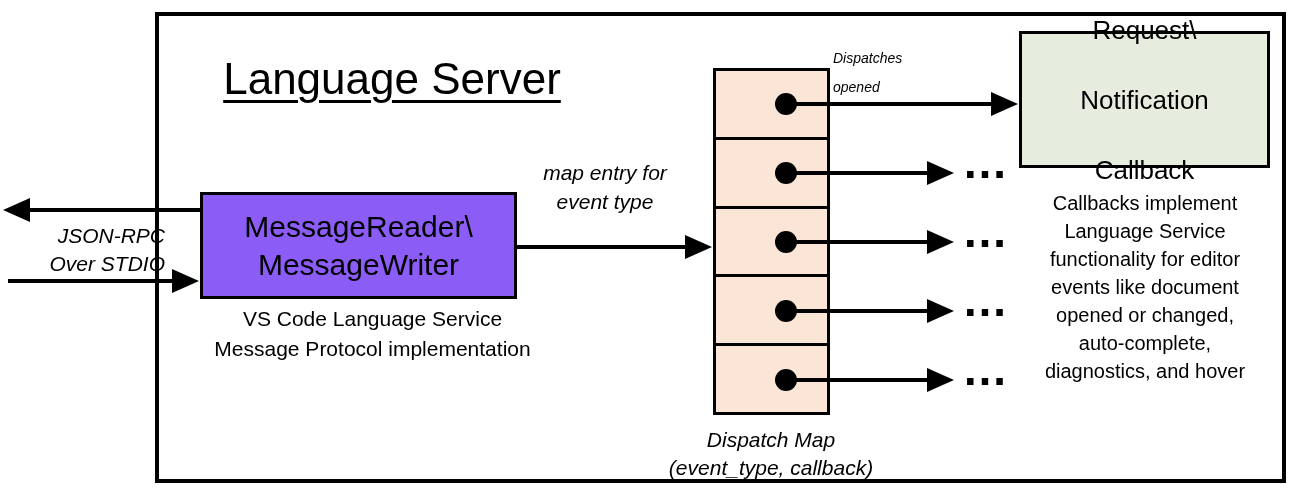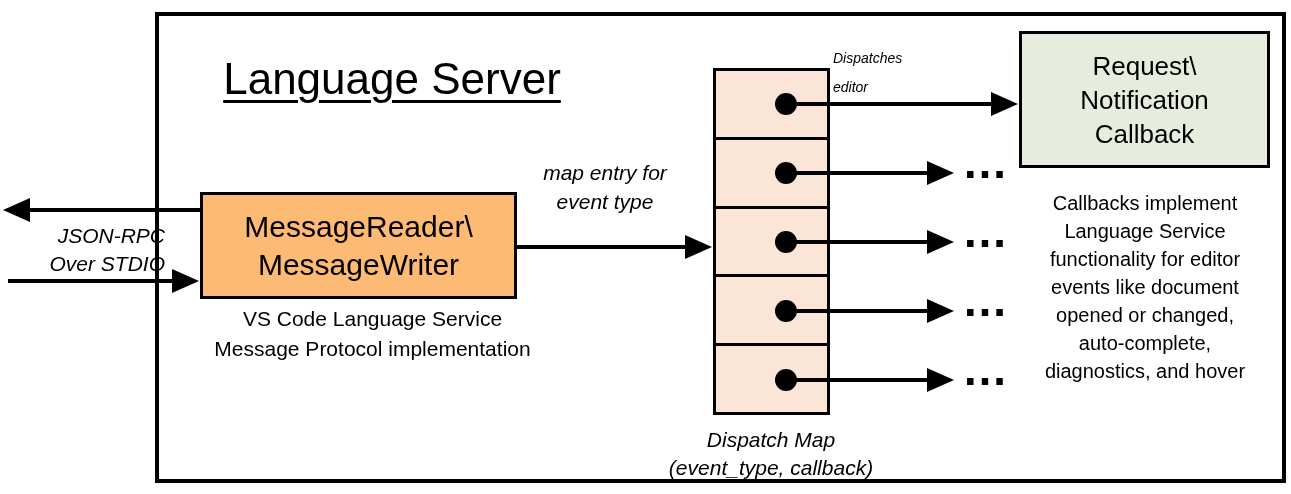--- a/index.html
+++ b/index.html
@@ -26,21 +26,21 @@
     text-align: center;
     text-decoration: underline;
     text-decoration-thickness: 3px;
     text-underline-offset: 6px;
     white-space: nowrap;
   }
 
   #reader-box {
     left: 200px; top: 192px;
     width: 311px; height: 101px;
-    background: #fdba74;
+    background: #8b5cf6;
     border: 3px solid #000000;
     display: flex; flex-direction: column;
     align-items: center; justify-content: center;
     font-size: 30px; line-height: 38px;
     text-align: center;
   }
 
   #reader-caption {
     left: 180px; top: 304px; width: 385px;
     font-size: 21px; line-height: 30px;
@@ -90,20 +90,21 @@
 
   #callback-box {
     left: 1019px; top: 31px;
     width: 245px; height: 131px;
     background: #e7edde;
     border: 3px solid #000000;
     display: flex; flex-direction: column;
     align-items: center; justify-content: center;
     font-size: 26px; line-height: 34px;
     text-align: center;
+    gap: 36px;
   }
 
   #callbacks-note {
     left: 1012px; top: 189px; width: 266px;
     font-size: 20px; line-height: 28px;
     text-align: center;
   }
   #callbacks-note span { display: block; }
 
   .ellipsis {
@@ -158,21 +159,21 @@
     <div class="dispatch-cell"></div>
     <div class="dispatch-cell"></div>
   </div>
   <div id="dispatch-caption" class="abs">
     <div>Dispatch Map</div>
     <div>(event_type, callback)</div>
   </div>
 
   <div id="dispatches-label" class="abs">
     <div>Dispatches</div>
-    <div>editor</div>
+    <div>opened</div>
   </div>
 
   <div id="callback-box" class="abs">
     <div>Request\</div>
     <div>Notification</div>
     <div>Callback</div>
   </div>
 
   <div id="callbacks-note" class="abs">
     <span>Callbacks implement</span>

